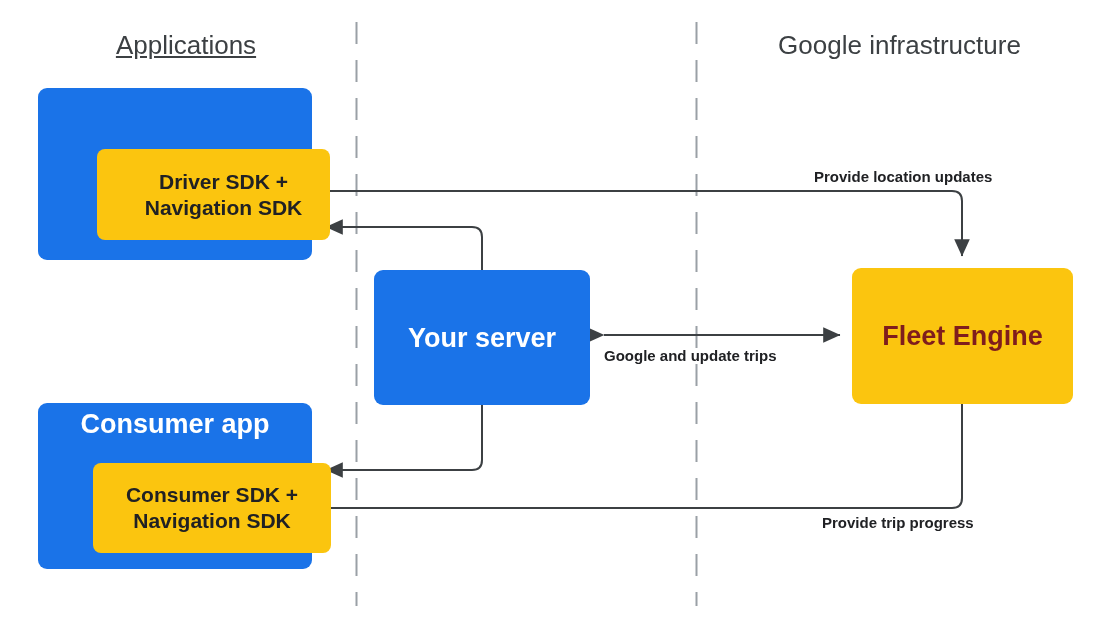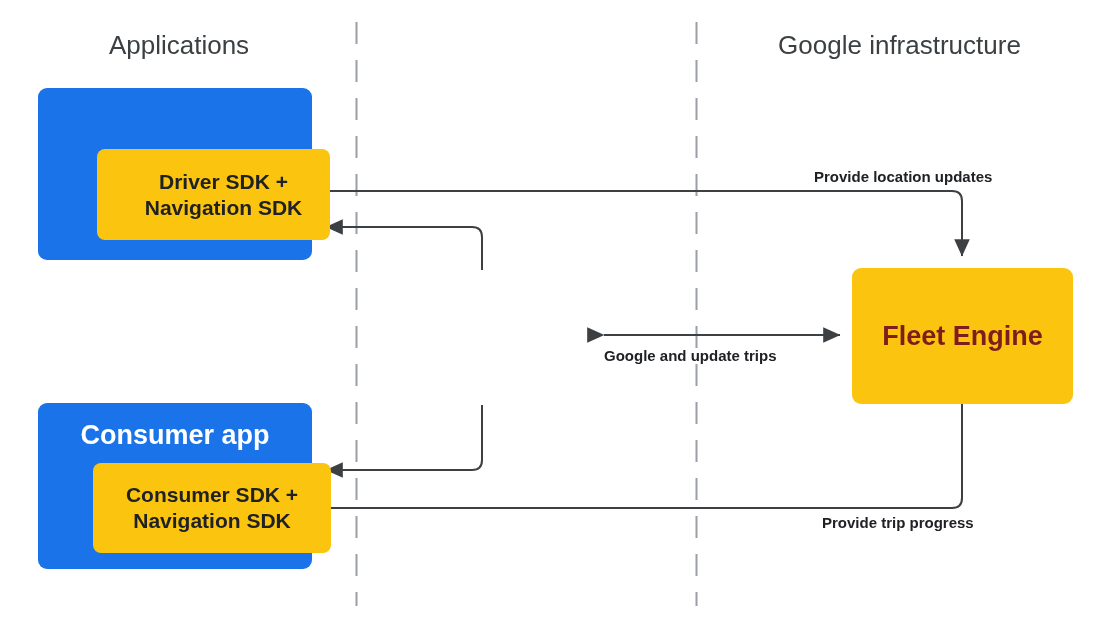--- a/index.html
+++ b/index.html
@@ -100,21 +100,21 @@
   }
   .edge-label.centered {
     text-align: center;
   }
 </style>
 </head>
 <body>
 
 <div id="diagram">
 
-  <div class="col-header" style="left:1px; top:30px; width:356px;">
+  <div class="col-header" style="left:8px; top:30px; width:356px;text-decoration:underline;">
     <span>Applications</span>
   </div>
   <div class="col-header" style="left:696px; top:30px; width:407px;">
     <span>Google infrastructure</span>
   </div>
 
   <svg class="svg-layer" viewBox="0 0 1103 635" xmlns="http://www.w3.org/2000/svg">
     <defs>
       <marker id="arrow-r" markerWidth="9" markerHeight="9" refX="8.4" refY="4.5" orient="auto" markerUnits="strokeWidth">
         <path d="M0,0.6 L8.6,4.5 L0,8.4 Z" fill="#3c4043"></path>
@@ -142,27 +142,30 @@
   </svg>
 
   <div class="node node-blue" style="left:38px; top:88px; width:274px; height:172px;">
     <div class="sdk-box" style="left:59px; top:61px; width:233px; height:91px;padding-left:20px;">
       <div class="sdk-line">Driver SDK +</div>
       <div class="sdk-line">Navigation SDK</div>
     </div>
   </div>
 
   <div class="node node-blue" style="left:38px; top:403px; width:274px; height:166px;">
-    <div class="node-title" style="top:17px;">Consumer app</div>
+    <div class="node-title" style="top:6px;">Consumer app</div>
     <div class="sdk-box" style="left:55px; top:60px; width:238px; height:90px;">
       <div class="sdk-line">Consumer SDK +</div>
       <div class="sdk-line">Navigation SDK</div>
     </div>
   </div>
 
+  <div class="node node-blue" style="left:374px; top:270px; width:216px; height:135px;">
+    <div class="center-label on-blue">Your server</div>
+  </div>
 
   <div class="node node-yellow" style="left:852px; top:268px; width:221px; height:136px;">
     <div class="center-label on-yellow">Fleet Engine</div>
   </div>
 
   <div class="edge-label centered" style="left:700px; top:166px; width:524px; text-align:left; padding-left:114px; box-sizing:border-box;">
     <span>Provide location updates</span>
   </div>
 
   <div class="edge-label" style="left:604px; top:345px;">

